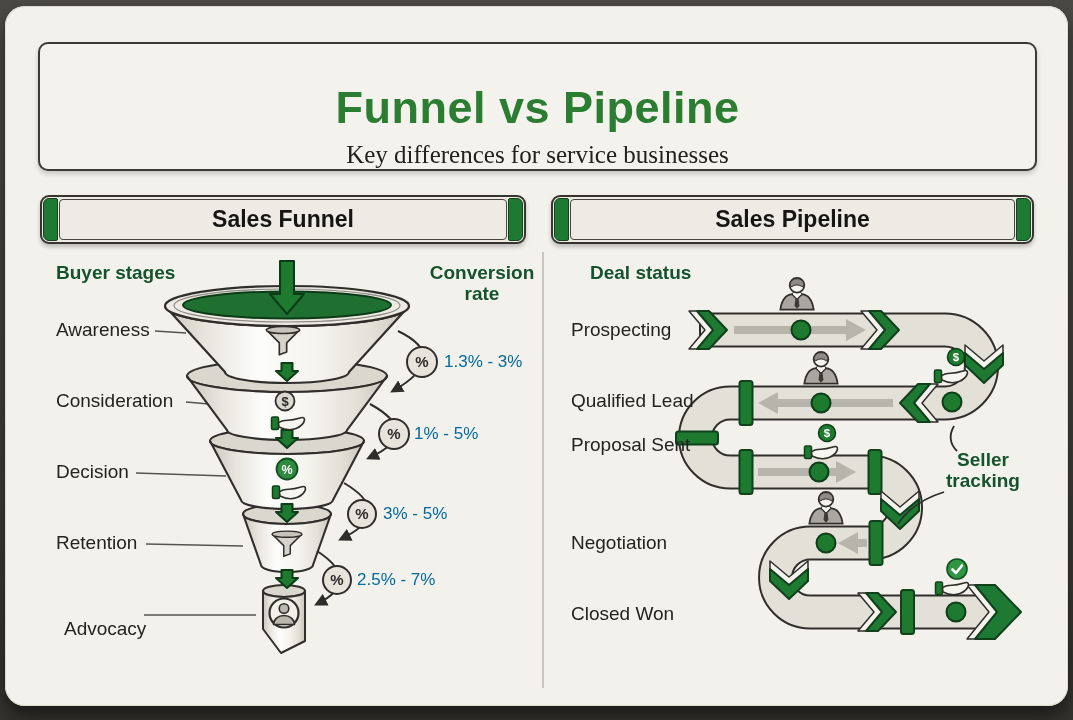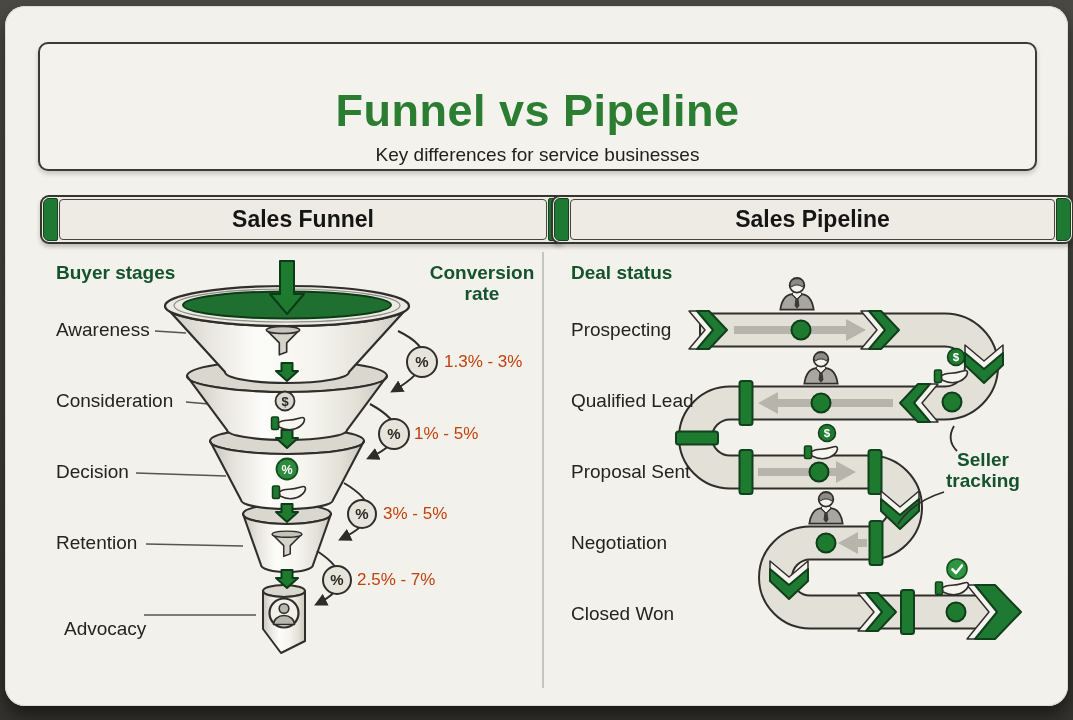--- a/index.html
+++ b/index.html
@@ -6,34 +6,34 @@
     background:linear-gradient(180deg,#4a4943 0%,#41403b 55%,#34332f 100%);
     font-family:"Liberation Sans","DejaVu Sans",sans-serif;}
   .stage{position:relative;width:1073px;height:720px;}
   .poster{position:absolute;left:5px;top:6px;width:1063px;height:700px;border-radius:20px;
     background:#f2f1eb;box-shadow:0 10px 18px rgba(0,0,0,.5), inset 0 0 0 1px #dddbd1;}
   .art{position:absolute;left:0;top:0;width:1073px;height:720px;pointer-events:none;}
   .header-box{position:absolute;left:38px;top:42px;width:995px;height:125px;border:2px solid #3b3a35;
     border-radius:10px;background:#f3f2ec;box-shadow:0 3px 5px rgba(0,0,0,.18);
     display:flex;flex-direction:column;align-items:center;justify-content:center;}
   .title{font-size:45px;font-weight:800;color:#2b7d32;letter-spacing:.5px;line-height:1.05;margin-top:40px;}
-  .subtitle{font-size:19px;color:#21211f;margin-top:9px;}
+  .subtitle{font-size:25px;color:#21211f;margin-top:9px;font-family:Liberation Serif, serif;}
   .ribbon{position:absolute;top:195px;height:45px;border:2px solid #35342f;border-radius:9px;background:#edebe3;
-    box-shadow:0 3px 4px rgba(0,0,0,.22);padding-left:40px;}
+    box-shadow:0 3px 4px rgba(0,0,0,.22);}
   .ribbon .cap{position:absolute;top:1px;bottom:1px;width:13px;background:#1e7a33;border:1px solid #17411f;}
   .ribbon .cap.l{left:1px;border-radius:6px 2px 2px 6px;}
   .ribbon .cap.r{right:1px;border-radius:2px 6px 6px 2px;}
   .ribbon .inner{position:absolute;left:17px;right:17px;top:2px;bottom:2px;border:1.5px solid #45443e;
     border-radius:4px;background:#edebe4;display:flex;align-items:center;justify-content:center;
     font-size:23px;font-weight:600;color:#151513;}
   .divider{position:absolute;left:542px;top:252px;width:2px;height:436px;background:#c7c5bd;}
   .lbl{position:absolute;font-size:19px;color:#232321;white-space:nowrap;}
   .hd{font-weight:700;color:#14532d;}
   .wrap{white-space:normal;text-align:center;line-height:21px;margin-left:20px;}
-  .rate{position:absolute;font-size:17px;color:#c2410c;white-space:nowrap;}
+  .rate{position:absolute;font-size:17px;color:#0369a1;white-space:nowrap;}
   svg text{font-family:"Liberation Sans","DejaVu Sans",sans-serif;}
   .pct{font-size:15px;font-weight:700;fill:#2a2a27;text-anchor:middle;}
   .pctw{font-size:12.5px;font-weight:700;fill:#ffffff;text-anchor:middle;}
   .dolg{font-size:13px;font-weight:700;fill:#2a2a27;text-anchor:middle;}
   .dolw{font-size:11.5px;font-weight:700;fill:#ffffff;text-anchor:middle;}
 </style>
 </head>
 <body>
 
 <div class="stage">
@@ -238,20 +238,20 @@
   <div class="lbl" style="left:56px;top:319px;">Awareness</div>
   <div class="lbl" style="left:56px;top:390px;">Consideration</div>
   <div class="lbl" style="left:56px;top:461px;">Decision</div>
   <div class="lbl" style="left:56px;top:532px;">Retention</div>
   <div class="lbl" style="left:64px;top:603px;margin-top:15px;">Advocacy</div>
   <div class="rate" style="left:444px;top:352px;">1.3% - 3%</div>
   <div class="rate" style="left:414px;top:424px;">1% - 5%</div>
   <div class="rate" style="left:383px;top:504px;">3% - 5%</div>
   <div class="rate" style="left:357px;top:570px;">2.5% - 7%</div>
 
-  <div class="lbl hd" style="left:571px;top:262px;">Deal status</div>
+  <div class="lbl hd" style="left:590px;top:262px;">Deal status</div>
   <div class="lbl" style="left:571px;top:319px;">Prospecting</div>
   <div class="lbl" style="left:571px;top:390px;">Qualified Lead</div>
-  <div class="lbl" style="left:571px;top:461px;">Proposal Sent</div>
+  <div class="lbl" style="left:571px;top:434px;">Proposal Sent</div>
   <div class="lbl" style="left:571px;top:532px;">Negotiation</div>
   <div class="lbl" style="left:571px;top:603px;">Closed Won</div>
   <div class="lbl hd wrap" style="left:901px;top:449px;width:124px;">Seller tracking</div>
 </div>
 
 </body></html>

